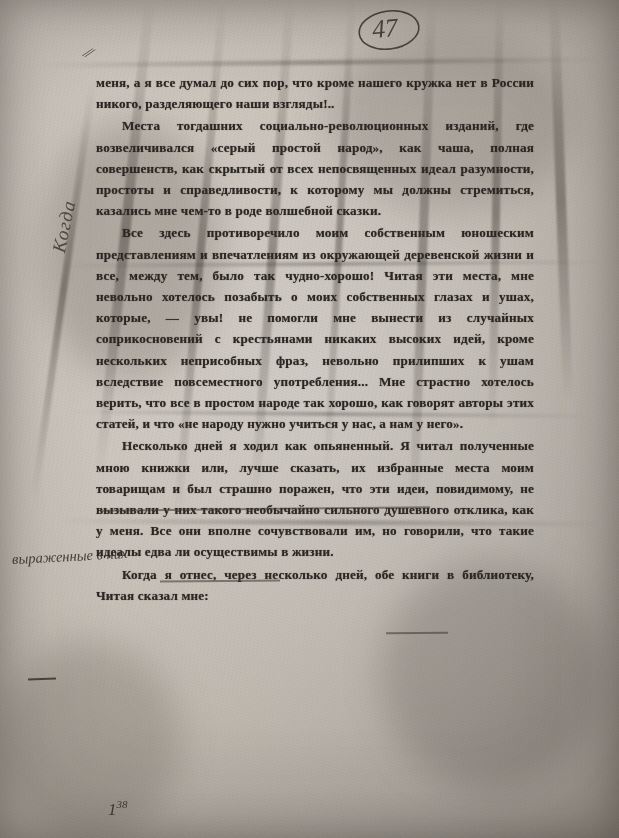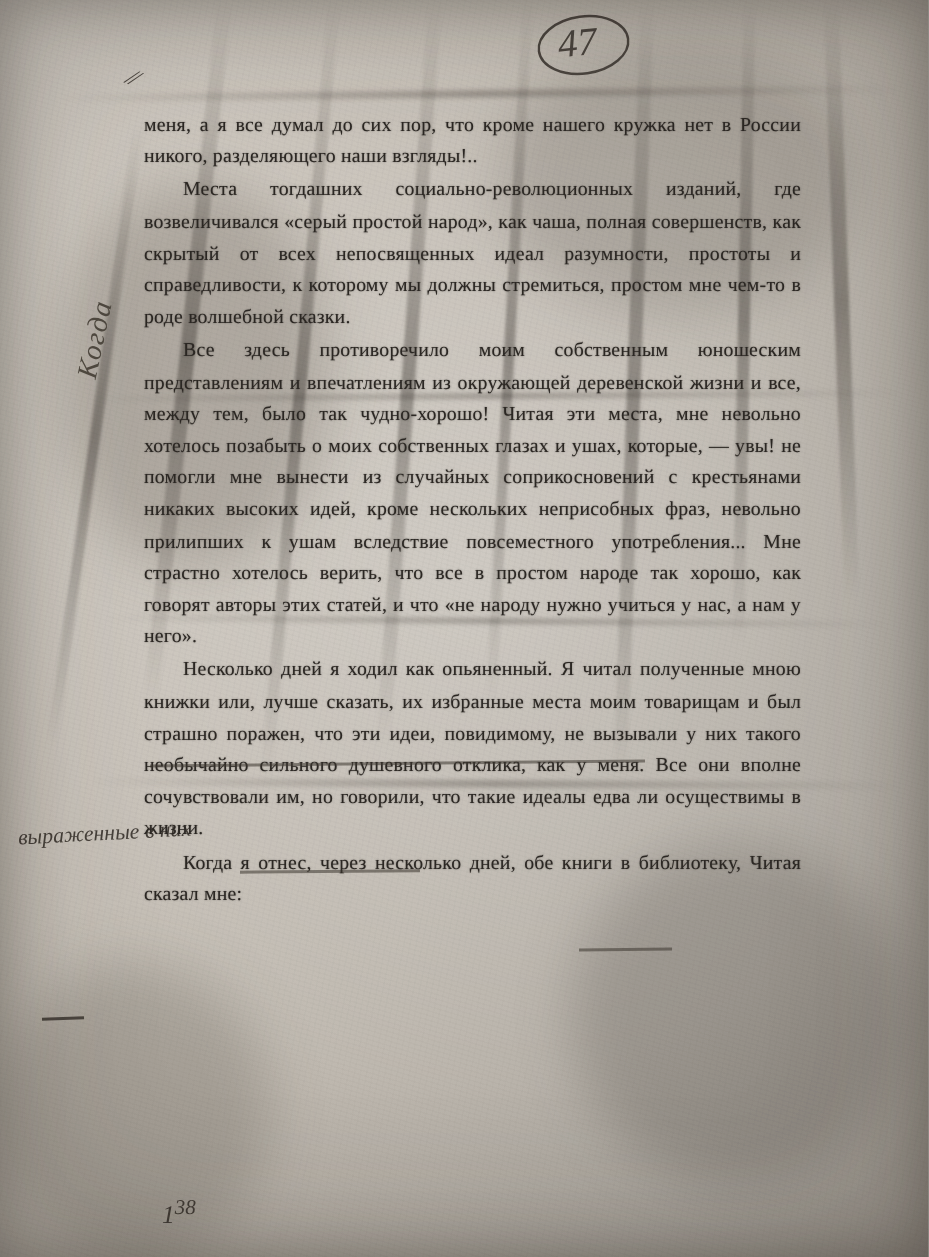--- a/index.html
+++ b/index.html
@@ -46,21 +46,21 @@
   #text-block {
     position: absolute;
     left: 96px;
     top: 72px;
     width: 438px;
     color: #2b2723;
     font-size: 13.2px;
     line-height: 21.2px;
     text-align: justify;
     text-justify: inter-word;
-    font-weight: 400;
+    font-weight: 700;
     letter-spacing: .15px;
     text-shadow: 0 0 1.1px rgba(40,36,32,.55);
   }
   #text-block p {
     margin: 0 0 0 0;
   }
   #text-block p.indent {
     text-indent: 26px;
   }
   #text-block p.spaced { margin-top: 1px; }
@@ -120,21 +120,21 @@
     transform: rotate(-2deg);
   }
   #bottom-mark {
     position: absolute;
     left: 108px;
     top: 798px;
     font-size: 17px;
     color: #413b35;
     font-style: italic;
   }
-  #bottom-mark sup { font-size: 14px; }
+  #bottom-mark sup { font-size: 11px; }
   #corner-tick {
     position: absolute;
     left: 86px;
     top: 44px;
     font-size: 16px;
     color: #4a443e;
     transform: rotate(20deg);
   }
 
   
@@ -201,21 +201,21 @@
 
   <div id="corner-tick">⁄⁄</div>
 
   <div id="margin-word-left" class="pencil">Когда</div>
 
   <div id="margin-note" class="pencil">выраженные в них</div>
   <div id="margin-dash"></div>
 
   <div id="text-block">
     <p>меня, а я все думал до сих пор, что кроме нашего кружка нет в России никого, разделяющего наши взгляды!..</p>
-    <p class="indent spaced">Места тогдашних социально-революционных изданий, где возвеличивался «серый простой народ», как чаша, полная совершенств, как скрытый от всех непосвященных идеал разумности, простоты и справедливости, к которому мы должны стремиться, простом мне чем-то в роде волшебной сказки.</p>
+    <p class="indent spaced">Места тогдашних социально-революционных изданий, где возвеличивался «серый простой народ», как чаша, полная совершенств, как скрытый от всех непосвященных идеал разумности, простоты и справедливости, к которому мы должны стремиться, казались мне чем-то в роде волшебной сказки.</p>
     <p class="indent spaced">Все здесь противоречило моим собственным юношеским представлениям и впечатлениям из окружающей деревенской жизни и все, между тем, было так чудно-хорошо! Читая эти места, мне невольно хотелось позабыть о моих собственных глазах и ушах, которые, — увы! не помогли мне вынести из случайных соприкосновений с крестьянами никаких высоких идей, кроме нескольких неприсобных фраз, невольно прилипших к ушам вследствие повсеместного употребления... Мне страстно хотелось верить, что все в простом народе так хорошо, как говорят авторы этих статей, и что «не народу нужно учиться у нас, а нам у него».</p>
     <p class="indent spaced">Несколько дней я ходил как опьяненный. Я читал полученные мною книжки или, лучше сказать, их избранные места моим товарищам и был страшно поражен, что эти идеи, повидимому, не вызывали у них такого необычайно сильного душевного отклика, как у меня. Все они вполне сочувствовали им, но говорили, что такие идеалы едва ли осуществимы в жизни.</p>
     <p class="indent spaced">Когда я отнес, через несколько дней, обе книги в библиотеку, Читая сказал мне:</p>
   </div>
 
   <div class="strike" style="left:100px; top:508px; width:330px; transform:rotate(-0.6deg);"></div>
   <div class="strike" style="left:160px; top:580px; width:120px; transform:rotate(-0.4deg);"></div>
   <div class="strike" style="left:386px; top:632px; width:62px; transform:rotate(-0.5deg);"></div>
 
   <div id="bottom-mark">

